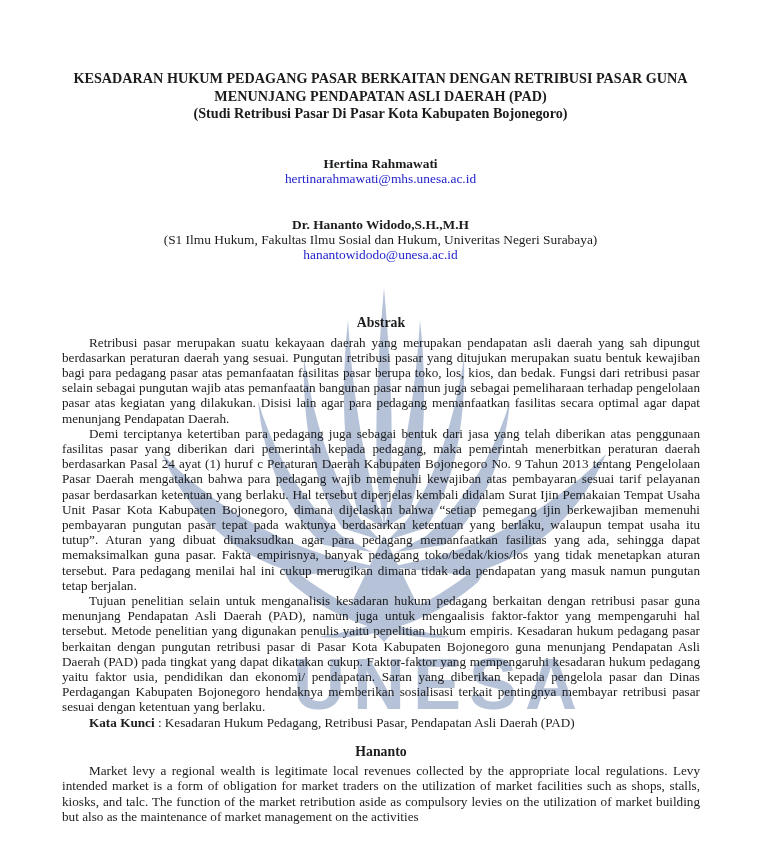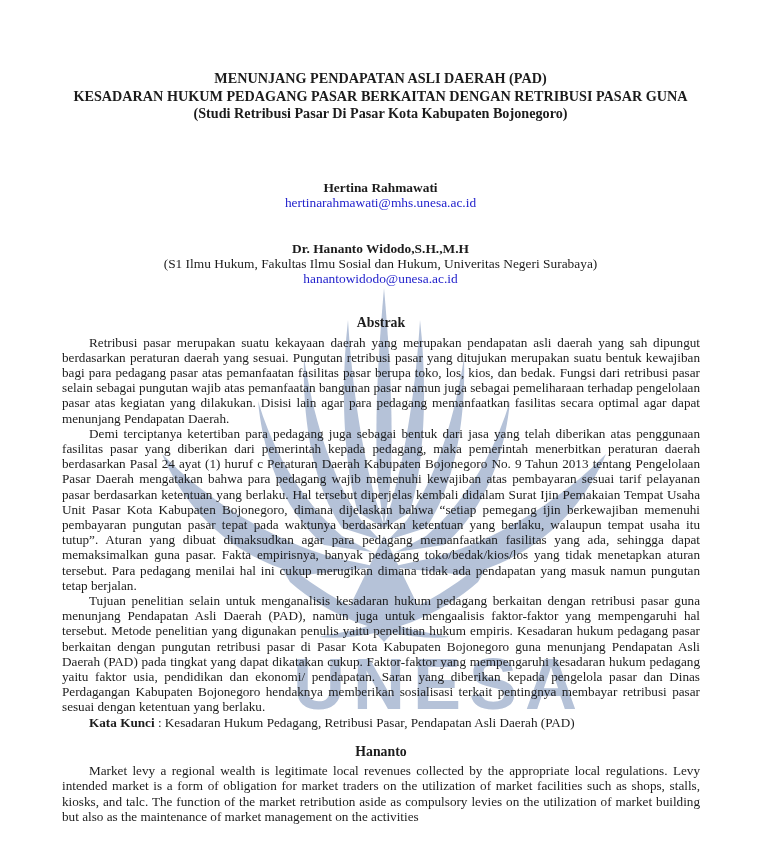--- a/index.html
+++ b/index.html
@@ -29,21 +29,21 @@
   }
   
   .text-layer { position: absolute; inset: 0; z-index: 1; }
   .title-block {
     position: absolute; top: 70px; left: 40px; width: 681px;
     text-align: center; font-weight: bold;
     font-size: 14.2px; line-height: 17.5px;
   }
   .author-block {
     position: absolute; left: 40px; width: 681px;
-    text-align: center; font-size: 13.4px; line-height: 15px; margin-top: 24px;
+    text-align: center; font-size: 13.4px; line-height: 15px;
   }
   .author-block .name { font-weight: bold; }
   .author-block a.email {
     color: #2222cc; cursor: pointer;
   }
   .content {
     position: absolute; top: 311px; left: 62px; width: 638px;
     font-size: 13.2px; line-height: 15.2px; text-align: justify;
   }
   .section-heading {
@@ -85,22 +85,22 @@
         <path d="M346,262 C306,302 256,330 202,344 L166,351 C222,356 286,332 326,296 Z"></path>
         <path d="M232,250 L266,320 L232,356 L198,320 Z"></path>
       </g>
     </svg>
     <div class="wm-wordmark">UNESA</div>
   </div>
 
   <div class="text-layer">
 
     <div class="title-block">
+      <div>KESADARAN HUKUM PEDAGANG PASAR BERKAITAN DENGAN RETRIBUSI PASAR GUNA</div>
       <div>MENUNJANG PENDAPATAN ASLI DAERAH (PAD)</div>
-      <div>KESADARAN HUKUM PEDAGANG PASAR BERKAITAN DENGAN RETRIBUSI PASAR GUNA</div>
       <div>(Studi Retribusi Pasar Di Pasar Kota Kabupaten Bojonegoro)</div>
     </div>
 
     <div class="author-block" style="top:156px">
       <div class="name">Hertina Rahmawati</div>
       <div><a class="email">hertinarahmawati@mhs.unesa.ac.id</a></div>
     </div>
 
     <div class="author-block" style="top:217px">
       <div class="name">Dr. Hananto Widodo,S.H.,M.H</div>

